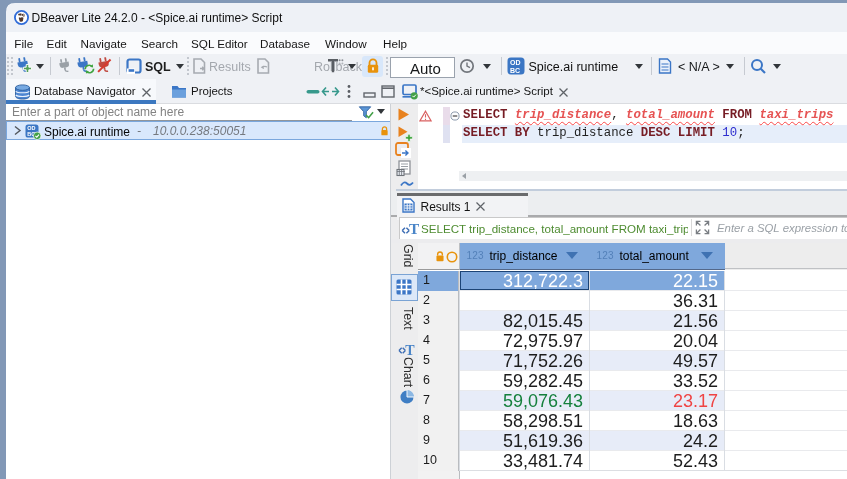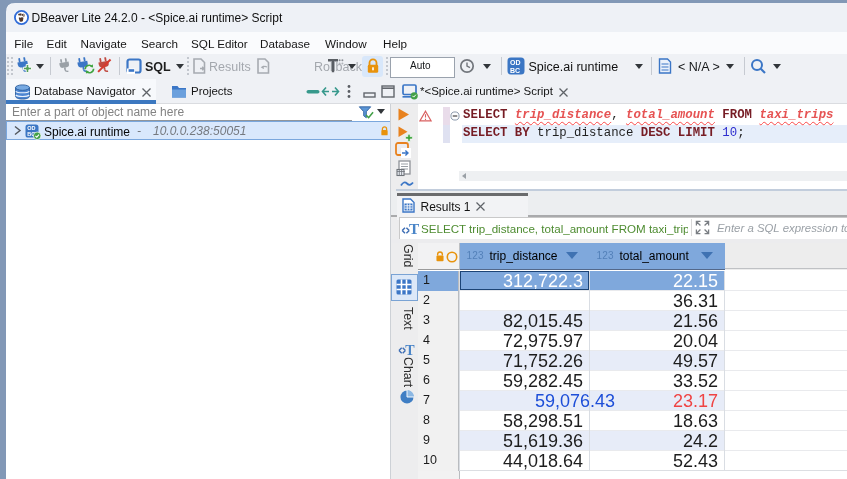--- a/index.html
+++ b/index.html
@@ -150,21 +150,21 @@
   </svg>
   <span class="dd" style="left:348px;top:64px;"></span>
   <div class="abs" style="left:362px;top:55.5px;width:21px;height:21px;background:#d8e7fa;border-radius:3px;"></div>
   <svg class="abs" style="left:365px;top:57px" width="16" height="18" viewBox="0 0 16 18">
     <path d="M4.5 8 v-2.2 a3.5 3.5 0 0 1 7 0 V8" fill="none" stroke="#e8930c" stroke-width="1.8"></path>
     <rect x="2.8" y="7.8" width="10.4" height="8" rx="1.4" fill="#e8930c"></rect>
     <rect x="7.2" y="10.3" width="1.6" height="3" fill="#fff"></rect>
   </svg>
   <div class="abs" style="left:386px;top:57px;height:18px;width:0;border-left:2px dotted #c3c7ce;"></div>
   <div class="abs" style="left:389.5px;top:56.5px;width:63px;height:19px;background:#fff;border:1px solid #9aa2ad;"></div>
-  <span class="abs" style="left:410px;top:60px;font-size:10px;color:#16181a;">Auto</span>
+  <span class="abs" style="left:410px;top:60px;font-size:15px;color:#16181a;">Auto</span>
   <svg class="abs" style="left:459px;top:58px" width="16" height="16" viewBox="0 0 16 16">
     <circle cx="8" cy="8" r="6.2" fill="none" stroke="#72767c" stroke-width="1.7"></circle>
     <path d="M8 4.5 V8 l3 1.6" stroke="#72767c" stroke-width="1.4" fill="none"></path>
   </svg>
   <span class="dd" style="left:483px;top:64px;"></span>
   <span class="tbsep" style="left:501px;top:57px;"></span>
   <svg class="abs" style="left:507px;top:57px" width="18" height="18" viewBox="0 0 18 18">
     <rect x="0.5" y="0.5" width="17" height="17" rx="3.5" fill="#3b76c4"></rect>
     <text x="3" y="8" font-family="Liberation Sans" font-size="7" font-weight="bold" fill="#fff">OD</text>
     <text x="3" y="15.5" font-family="Liberation Sans" font-size="7" font-weight="bold" fill="#fff">BC</text>
@@ -397,37 +397,37 @@
   <div class="gcell" style="left:589.5px;top:351px;width:128.5px;line-height:20px;color:#1d1d1d;">49.57</div>
   <div class="rnum" style="top:371px;background:#f1f1f1;">
       <span>6</span>
     </div>
   <div class="gcell" style="left:459.5px;top:371px;width:123.5px;line-height:20px;color:#1d1d1d;">59,282.45</div>
   <div class="gcell" style="left:589.5px;top:371px;width:128.5px;line-height:20px;color:#1d1d1d;">33.52</div>
   <div class="rnum" style="top:391px;background:#f1f1f1;">
       <span>7</span>
     </div>
   <div class="abs" style="left:459.5px;top:391px;width:265px;height:20px;background:#e7ecf8;"></div>
-  <div class="gcell" style="left:459.5px;top:391px;width:123.5px;line-height:20px;color:#1d4ed8;margin-left:32px;">59,076.43</div>
+  <div class="gcell" style="left:459.5px;top:391px;width:123.5px;line-height:20px;color:#15803d;">59,076.43</div>
   <div class="gcell" style="left:589.5px;top:391px;width:128.5px;line-height:20px;color:#ef4444;">23.17</div>
   <div class="rnum" style="top:411px;background:#f1f1f1;">
       <span>8</span>
     </div>
   <div class="gcell" style="left:459.5px;top:411px;width:123.5px;line-height:20px;color:#1d1d1d;">58,298.51</div>
   <div class="gcell" style="left:589.5px;top:411px;width:128.5px;line-height:20px;color:#1d1d1d;">18.63</div>
   <div class="rnum" style="top:431px;background:#f1f1f1;">
       <span>9</span>
     </div>
   <div class="abs" style="left:459.5px;top:431px;width:265px;height:20px;background:#e7ecf8;"></div>
   <div class="gcell" style="left:459.5px;top:431px;width:123.5px;line-height:20px;color:#1d1d1d;">51,619.36</div>
   <div class="gcell" style="left:589.5px;top:431px;width:128.5px;line-height:20px;color:#1d1d1d;">24.2</div>
   <div class="rnum" style="top:451px;background:#f1f1f1;">
       <span>10</span>
     </div>
-  <div class="gcell" style="left:459.5px;top:451px;width:123.5px;line-height:20px;color:#1d1d1d;">44,018.64</div>
+  <div class="gcell" style="left:459.5px;top:451px;width:123.5px;line-height:20px;color:#1d1d1d;">33,481.74</div>
   <div class="gcell" style="left:589.5px;top:451px;width:128.5px;line-height:20px;color:#1d1d1d;">52.43</div>
   <div class="abs" style="left:459.5px;top:290.3px;right:0;height:0.9px;background:#e9eaed;"></div>
   <div class="abs" style="left:459.5px;top:310.3px;right:0;height:0.9px;background:#e9eaed;"></div>
   <div class="abs" style="left:459.5px;top:330.3px;right:0;height:0.9px;background:#e9eaed;"></div>
   <div class="abs" style="left:459.5px;top:350.3px;right:0;height:0.9px;background:#e9eaed;"></div>
   <div class="abs" style="left:459.5px;top:370.3px;right:0;height:0.9px;background:#e9eaed;"></div>
   <div class="abs" style="left:459.5px;top:390.3px;right:0;height:0.9px;background:#e9eaed;"></div>
   <div class="abs" style="left:459.5px;top:410.3px;right:0;height:0.9px;background:#e9eaed;"></div>
   <div class="abs" style="left:459.5px;top:430.3px;right:0;height:0.9px;background:#e9eaed;"></div>
   <div class="abs" style="left:459.5px;top:450.3px;right:0;height:0.9px;background:#e9eaed;"></div>

